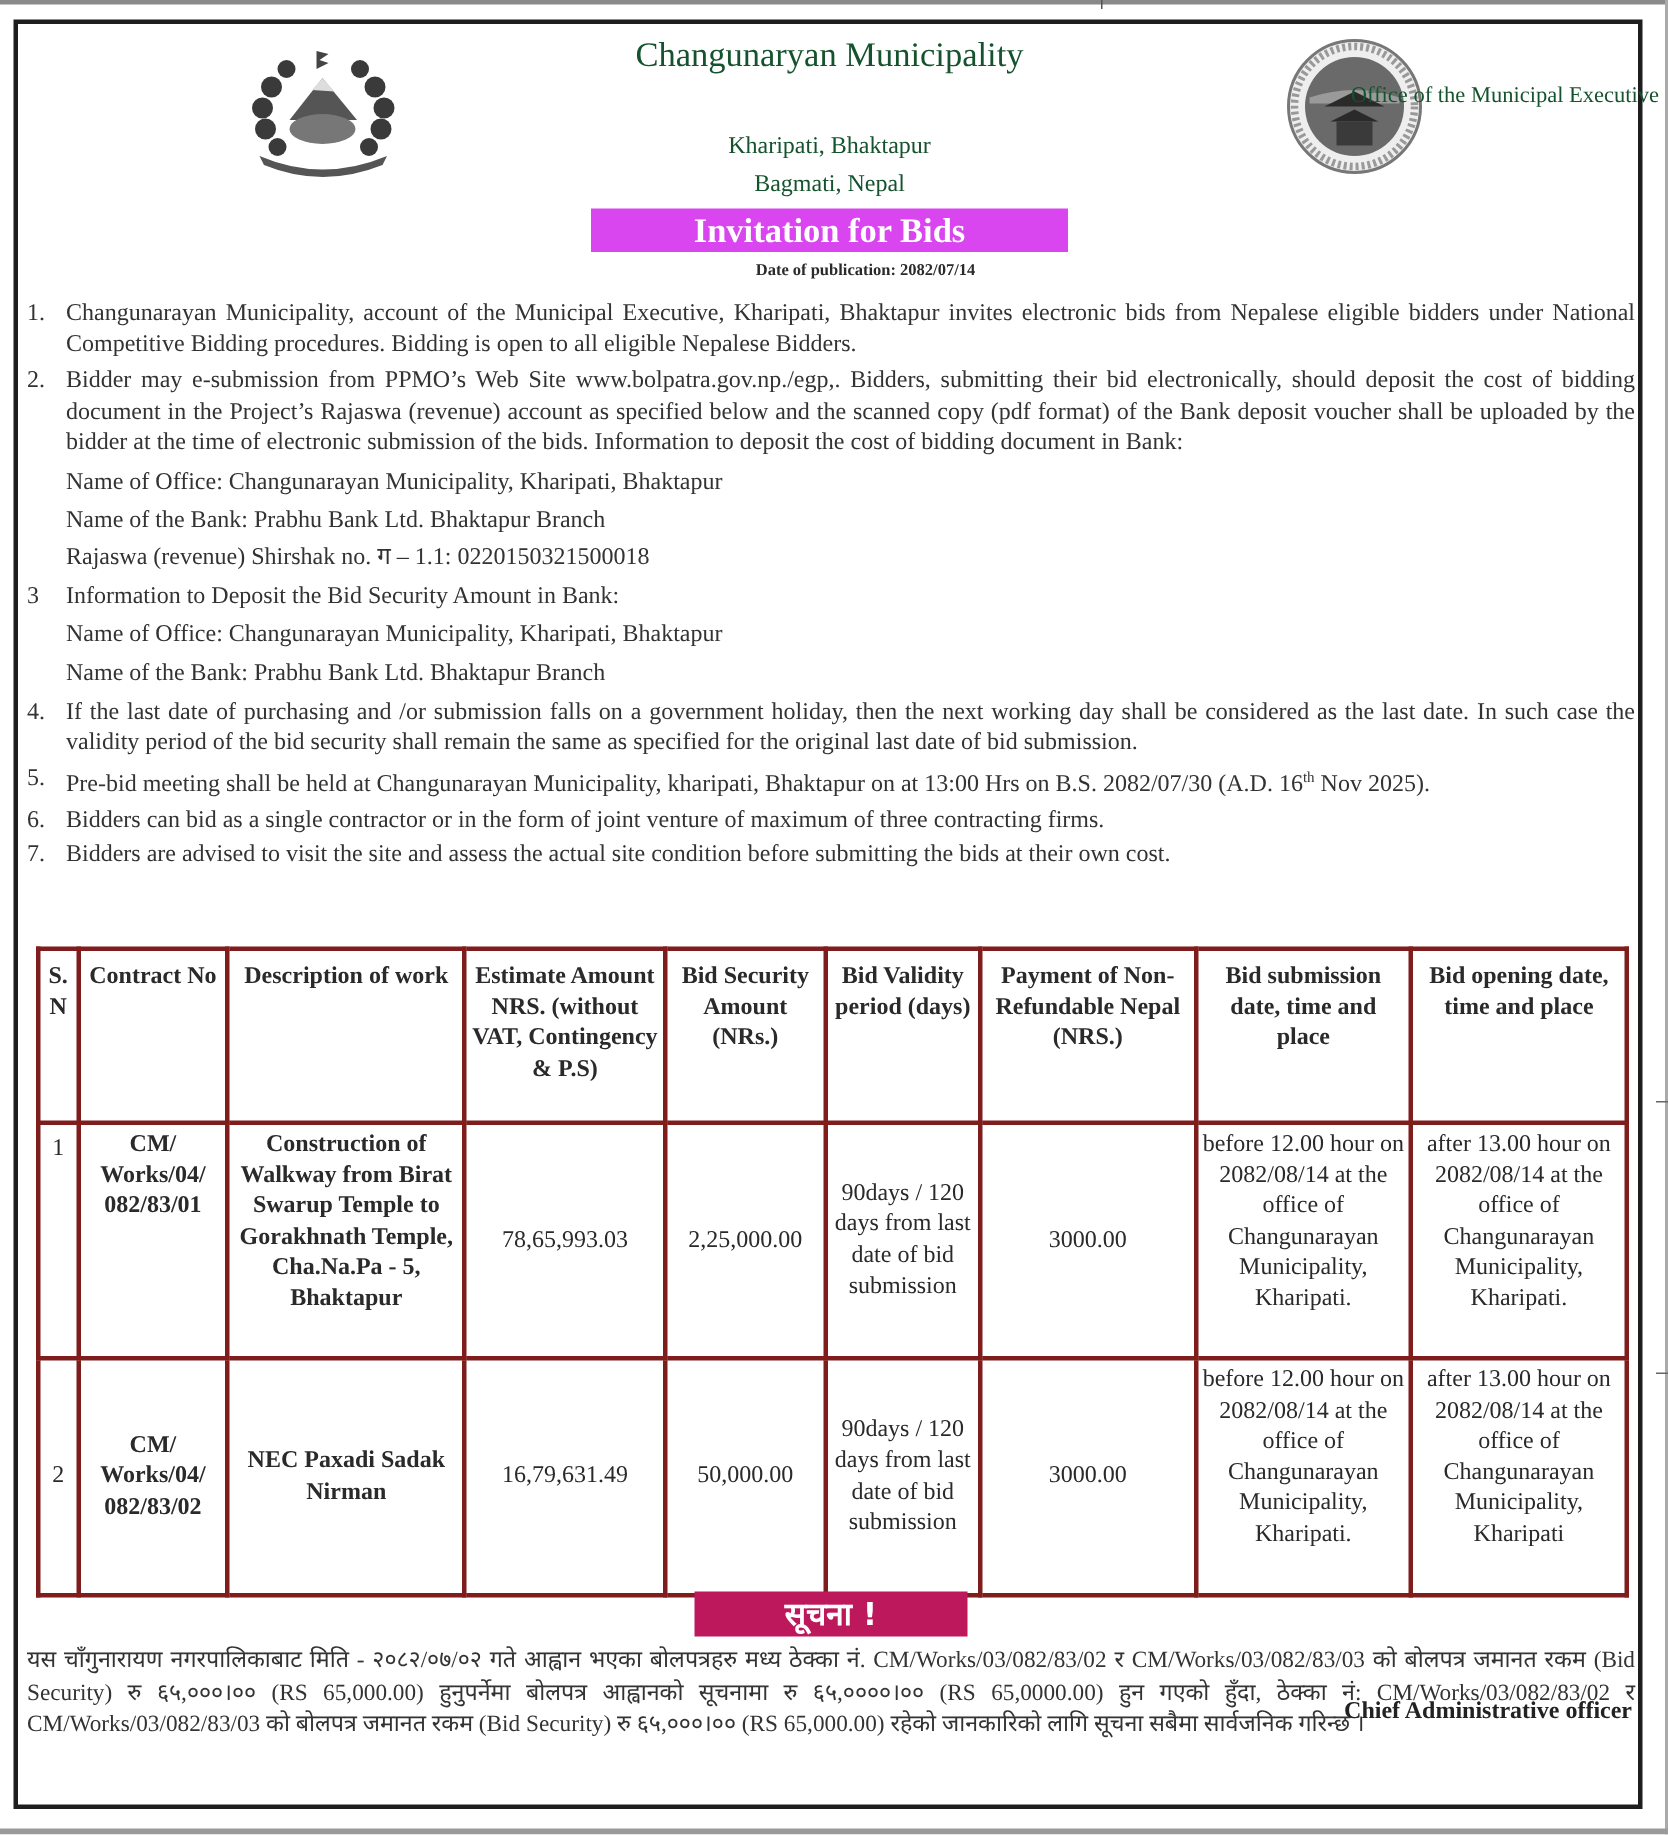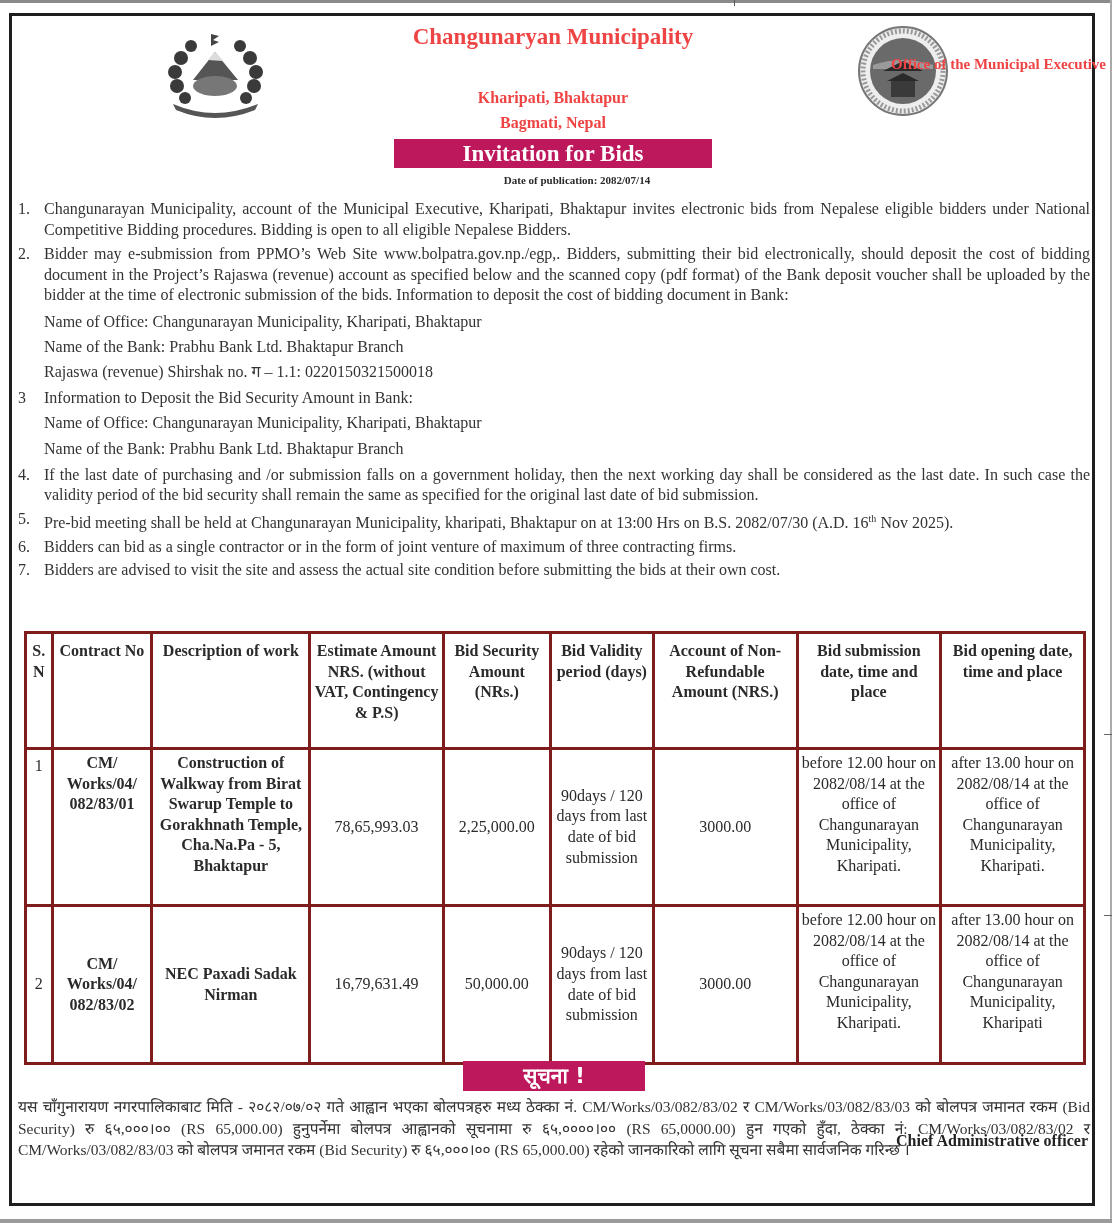--- a/index.html
+++ b/index.html
@@ -9,26 +9,26 @@
   .outer-top-tick { position:absolute; left:734px; top:0; width:1px; height:6px; background:#555; }
   .outer-right { position:absolute; right:0; top:0; width:2px; height:1223px; background:#aaa; }
   .outer-bottom { position:absolute; left:0; bottom:0; width:1112px; height:4px; background:#9a9a9a; }
   .frame { position:absolute; left:9px; top:13px; width:1086px; height:1193px;
            border:3px solid #1e1e1e; box-sizing:border-box; }
   .side-tick { position:absolute; right:0; width:8px; height:1px; background:#666; }
 
   .emblem-left { position:absolute; left:163px; top:30px; width:105px; height:88px; }
   .emblem-right { position:absolute; left:853px; top:25px; width:100px; height:92px; }
 
-  .hdr { position:absolute; left:0; width:1106px; text-align:center; font-weight:bold; color:#ef4444; }
+  .hdr { position:absolute; left:0; width:1106px; text-align:center; font-weight:normal; color:#14532d; }
   .h1 { top:24px; font-size:23px; }
   .h2 { top:56px; font-size:15px;text-align:right; }
   .h3 { top:89px; font-size:16px; }
   .h4 { top:114px; font-size:16px; }
-  .banner { position:absolute; left:394px; top:139px; width:318px; height:29px; background:#be185d;
+  .banner { position:absolute; left:394px; top:139px; width:318px; height:29px; background:#d946ef;
             color:#fff; font-weight:bold; font-size:23px; text-align:center; line-height:29px; }
   .pubdate { position:absolute; left:0; width:1106px; top:174px; text-align:center; font-weight:bold; font-size:11px;padding-left:24px; }
 
   .body-text { position:absolute; left:18px; width:1072px; font-size:16px; line-height:20.5px; color:#333; }
   .item { position:relative; padding-left:26px; text-align:justify; }
   .item .num { position:absolute; left:0; top:0; }
   .sub { padding-left:26px; line-height:25.4px; }
 
   table.bids { position:absolute; left:24px; top:631px; width:1062px; border-collapse:collapse;
                font-size:16px; color:#2a2a2a; }
@@ -151,21 +151,21 @@
       <col style="width:141px">
   </colgroup>
   <thead>
     <tr>
       <th>S. N</th>
       <th>Contract No</th>
       <th>Description of work</th>
       <th>Estimate Amount NRS. (without VAT, Contingency &amp; P.S)</th>
       <th>Bid Security Amount (NRs.)</th>
       <th>Bid Validity period (days)</th>
-      <th>Account of Non-Refundable Amount (NRS.)</th>
+      <th>Payment of Non-Refundable Nepal (NRS.)</th>
       <th>Bid submission date, time and place</th>
       <th>Bid opening date, time and place</th>
     </tr>
   </thead>
   <tbody>
     <tr class="r1">
       <td class="sn">1</td>
       <td class="bold top">CM/ Works/04/ 082/83/01</td>
       <td class="bold top">Construction of Walkway from Birat Swarup Temple to Gorakhnath Temple, Cha.Na.Pa - 5, Bhaktapur</td>
       <td>78,65,993.03</td>

